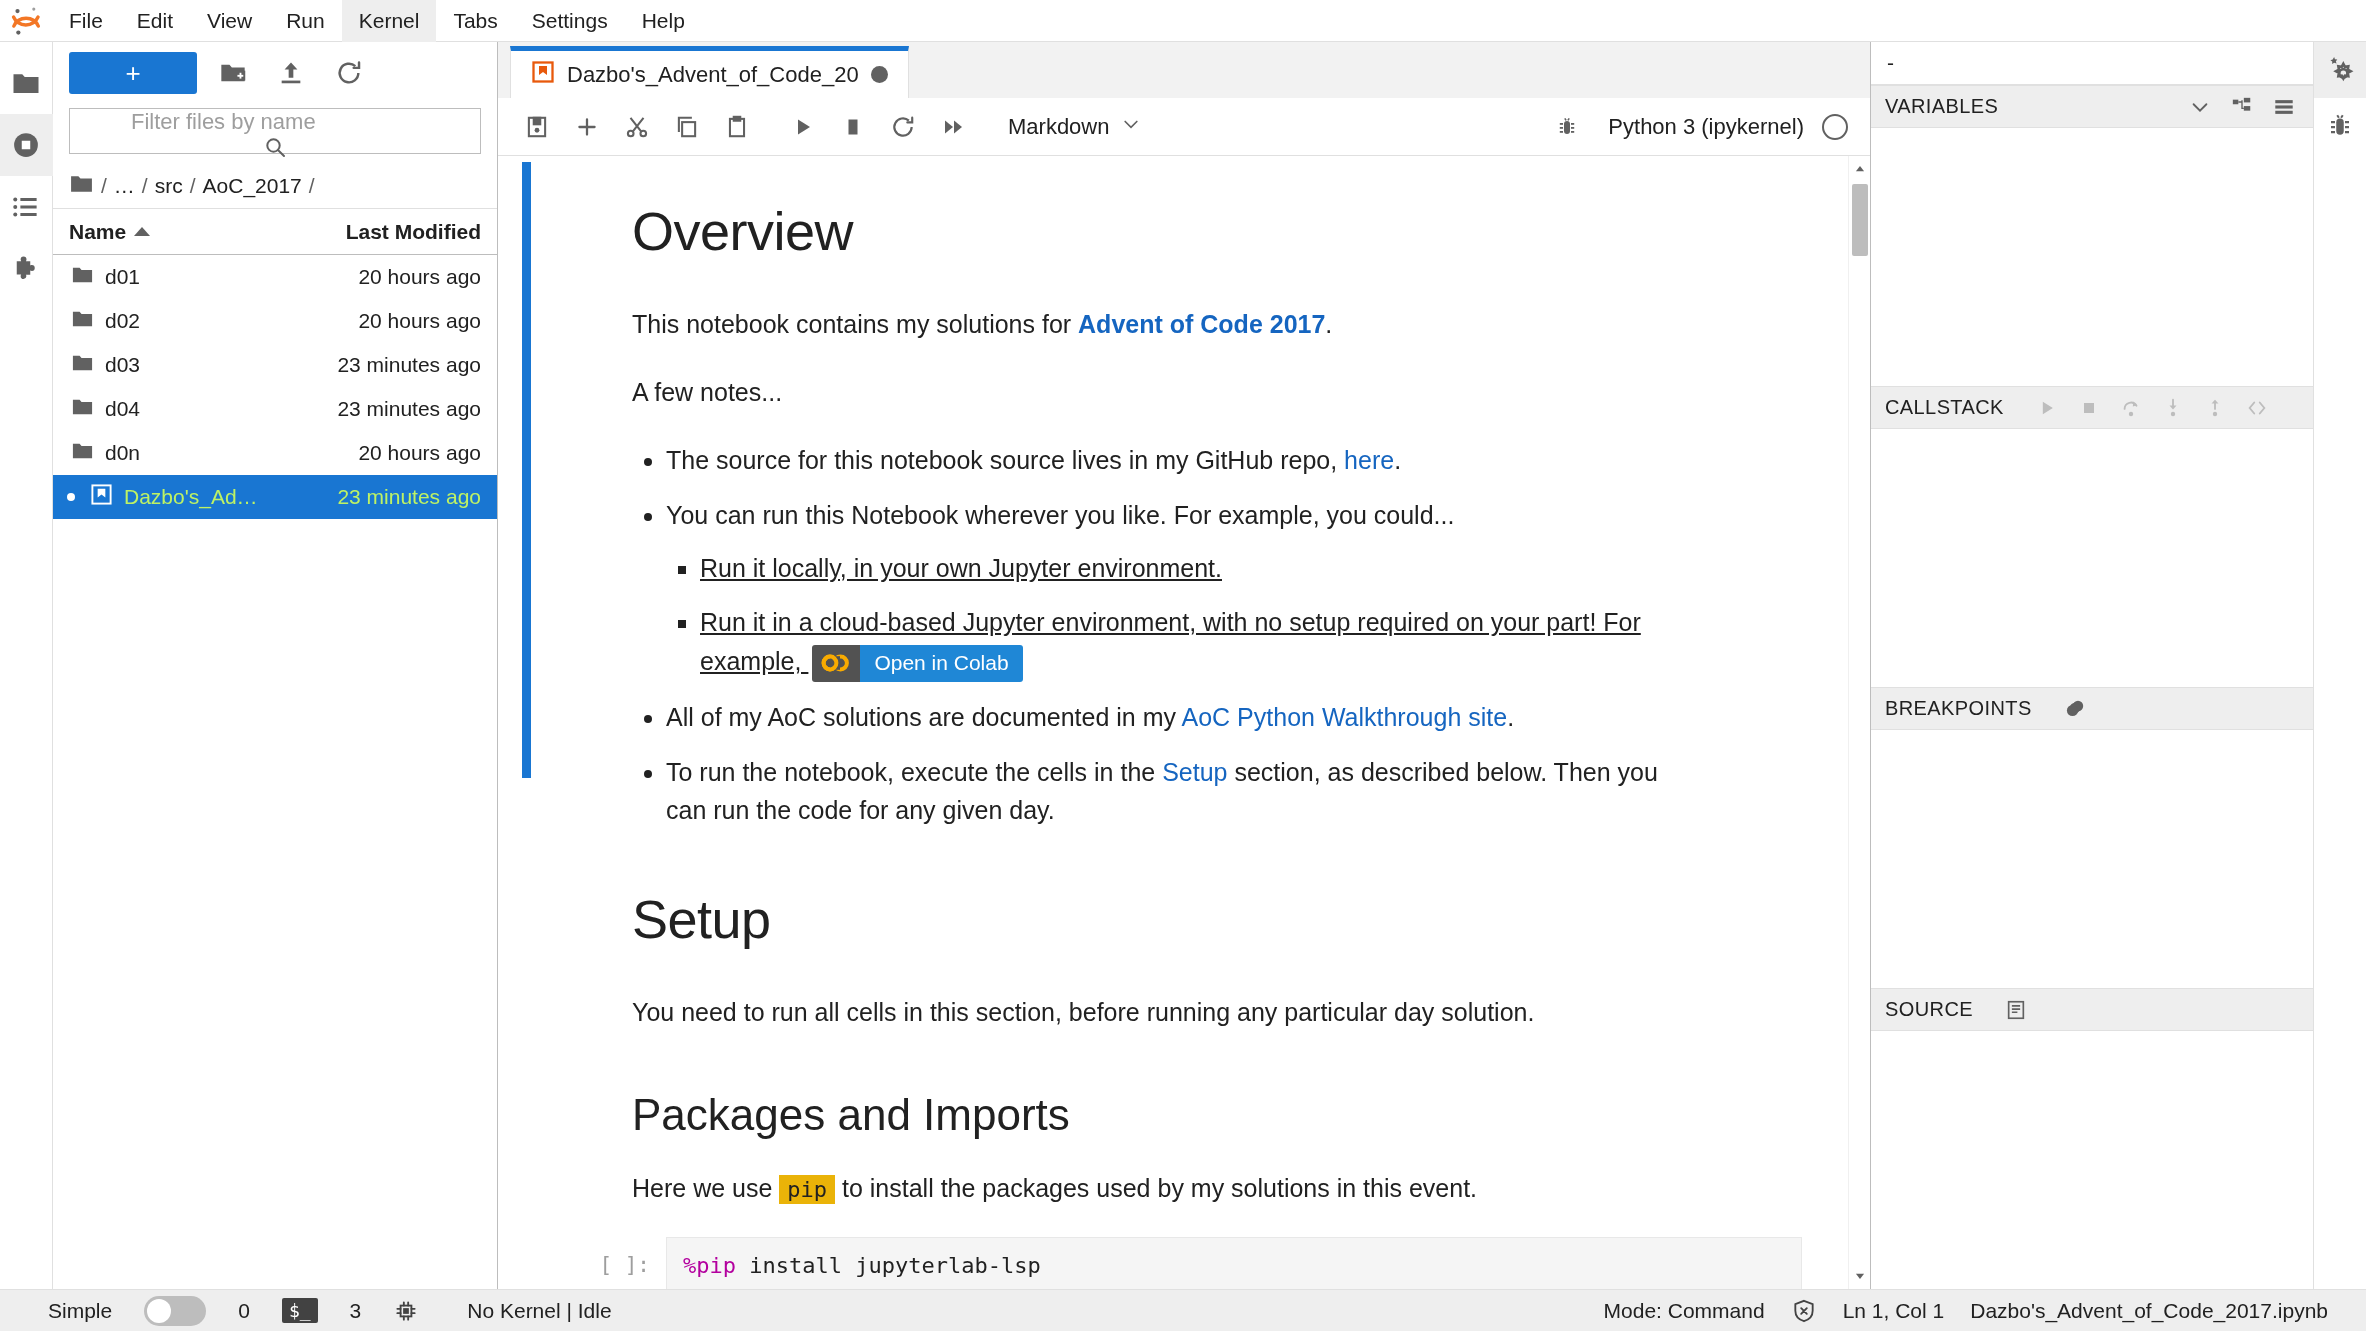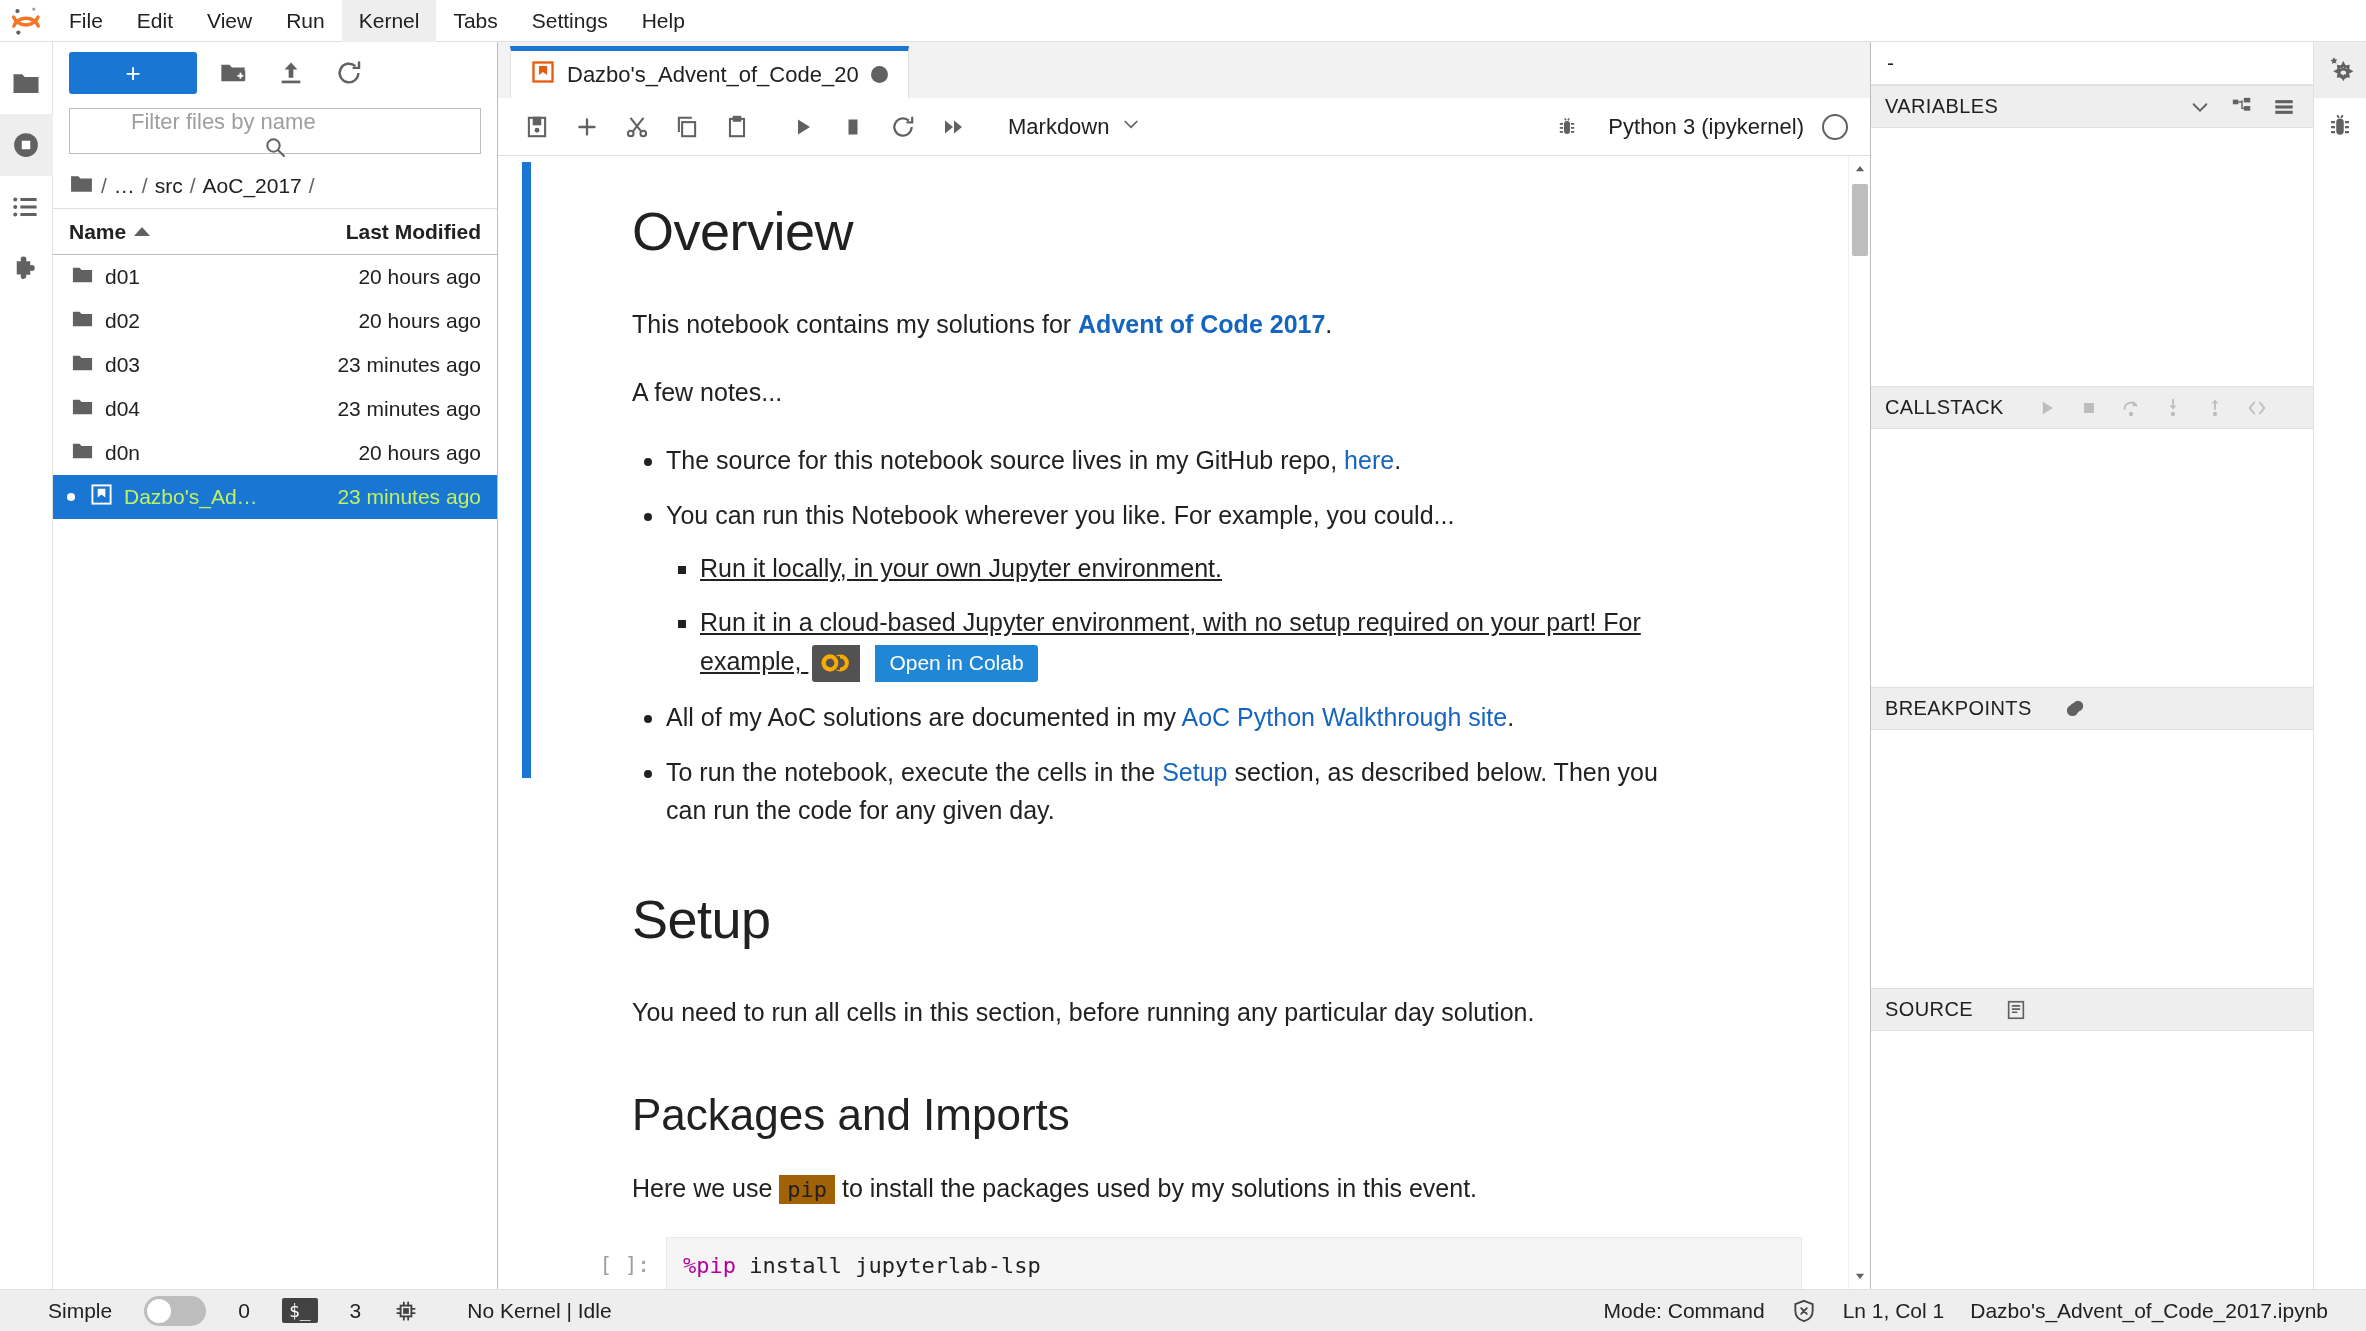--- a/index.html
+++ b/index.html
@@ -129,26 +129,26 @@
   #md-cell h1 { font-size: 54px; font-weight: normal; margin: 18px 0 44px 0; letter-spacing: -0.5px; }
   #md-cell h2 { font-size: 44px; font-weight: normal; margin: 34px 0 30px 0; }
   #md-cell p { font-size: 25px; line-height: 1.5; margin: 0 0 30px 0; }
   #md-cell ul { margin: 0 0 18px 34px; }
   #md-cell li { font-size: 25px; line-height: 1.55; margin-bottom: 16px; list-style: disc; }
   #md-cell ul ul { margin: 14px 0 10px 34px; text-decoration: underline; }
   #md-cell ul ul li { list-style: square; }
   .mdlink { color: #1565c0; text-decoration: none; cursor: pointer; }
   .mdlink.bold { font-weight: bold; }
   code.inline {
-    font-family: "DejaVu Sans Mono", monospace; background: #a16207;
+    font-family: "DejaVu Sans Mono", monospace; background: #eab308;
     padding: 2px 8px; font-size: 22px;
   }
   #colab-badge {
     display: inline-flex; align-items: center; height: 37px; vertical-align: middle;
-    margin-left: 4px; cursor: pointer; border-radius: 3px; overflow: hidden; gap: 15px;
+    margin-left: 4px; cursor: pointer; border-radius: 3px; overflow: hidden;
   }
   #colab-badge .cb-left { background: #525252; height: 40px; display: flex; align-items: center; padding: 0 9px; }
   #colab-badge .cb-right {
     background: #1f87d6; height: 40px; display: flex; align-items: center;
     padding: 0 14px; color: #fff; font-size: 21px;
   }
   .code-cell { display: flex; align-items: flex-start; margin: 0 0 26px 0; padding-left: 66px; }
   .prompt {
     width: 78px; text-align: right; padding-right: 16px; padding-top: 16px;
     font-family: "DejaVu Sans Mono", monospace; font-size: 21px; color: #9e9e9e; flex: 0 0 auto;

